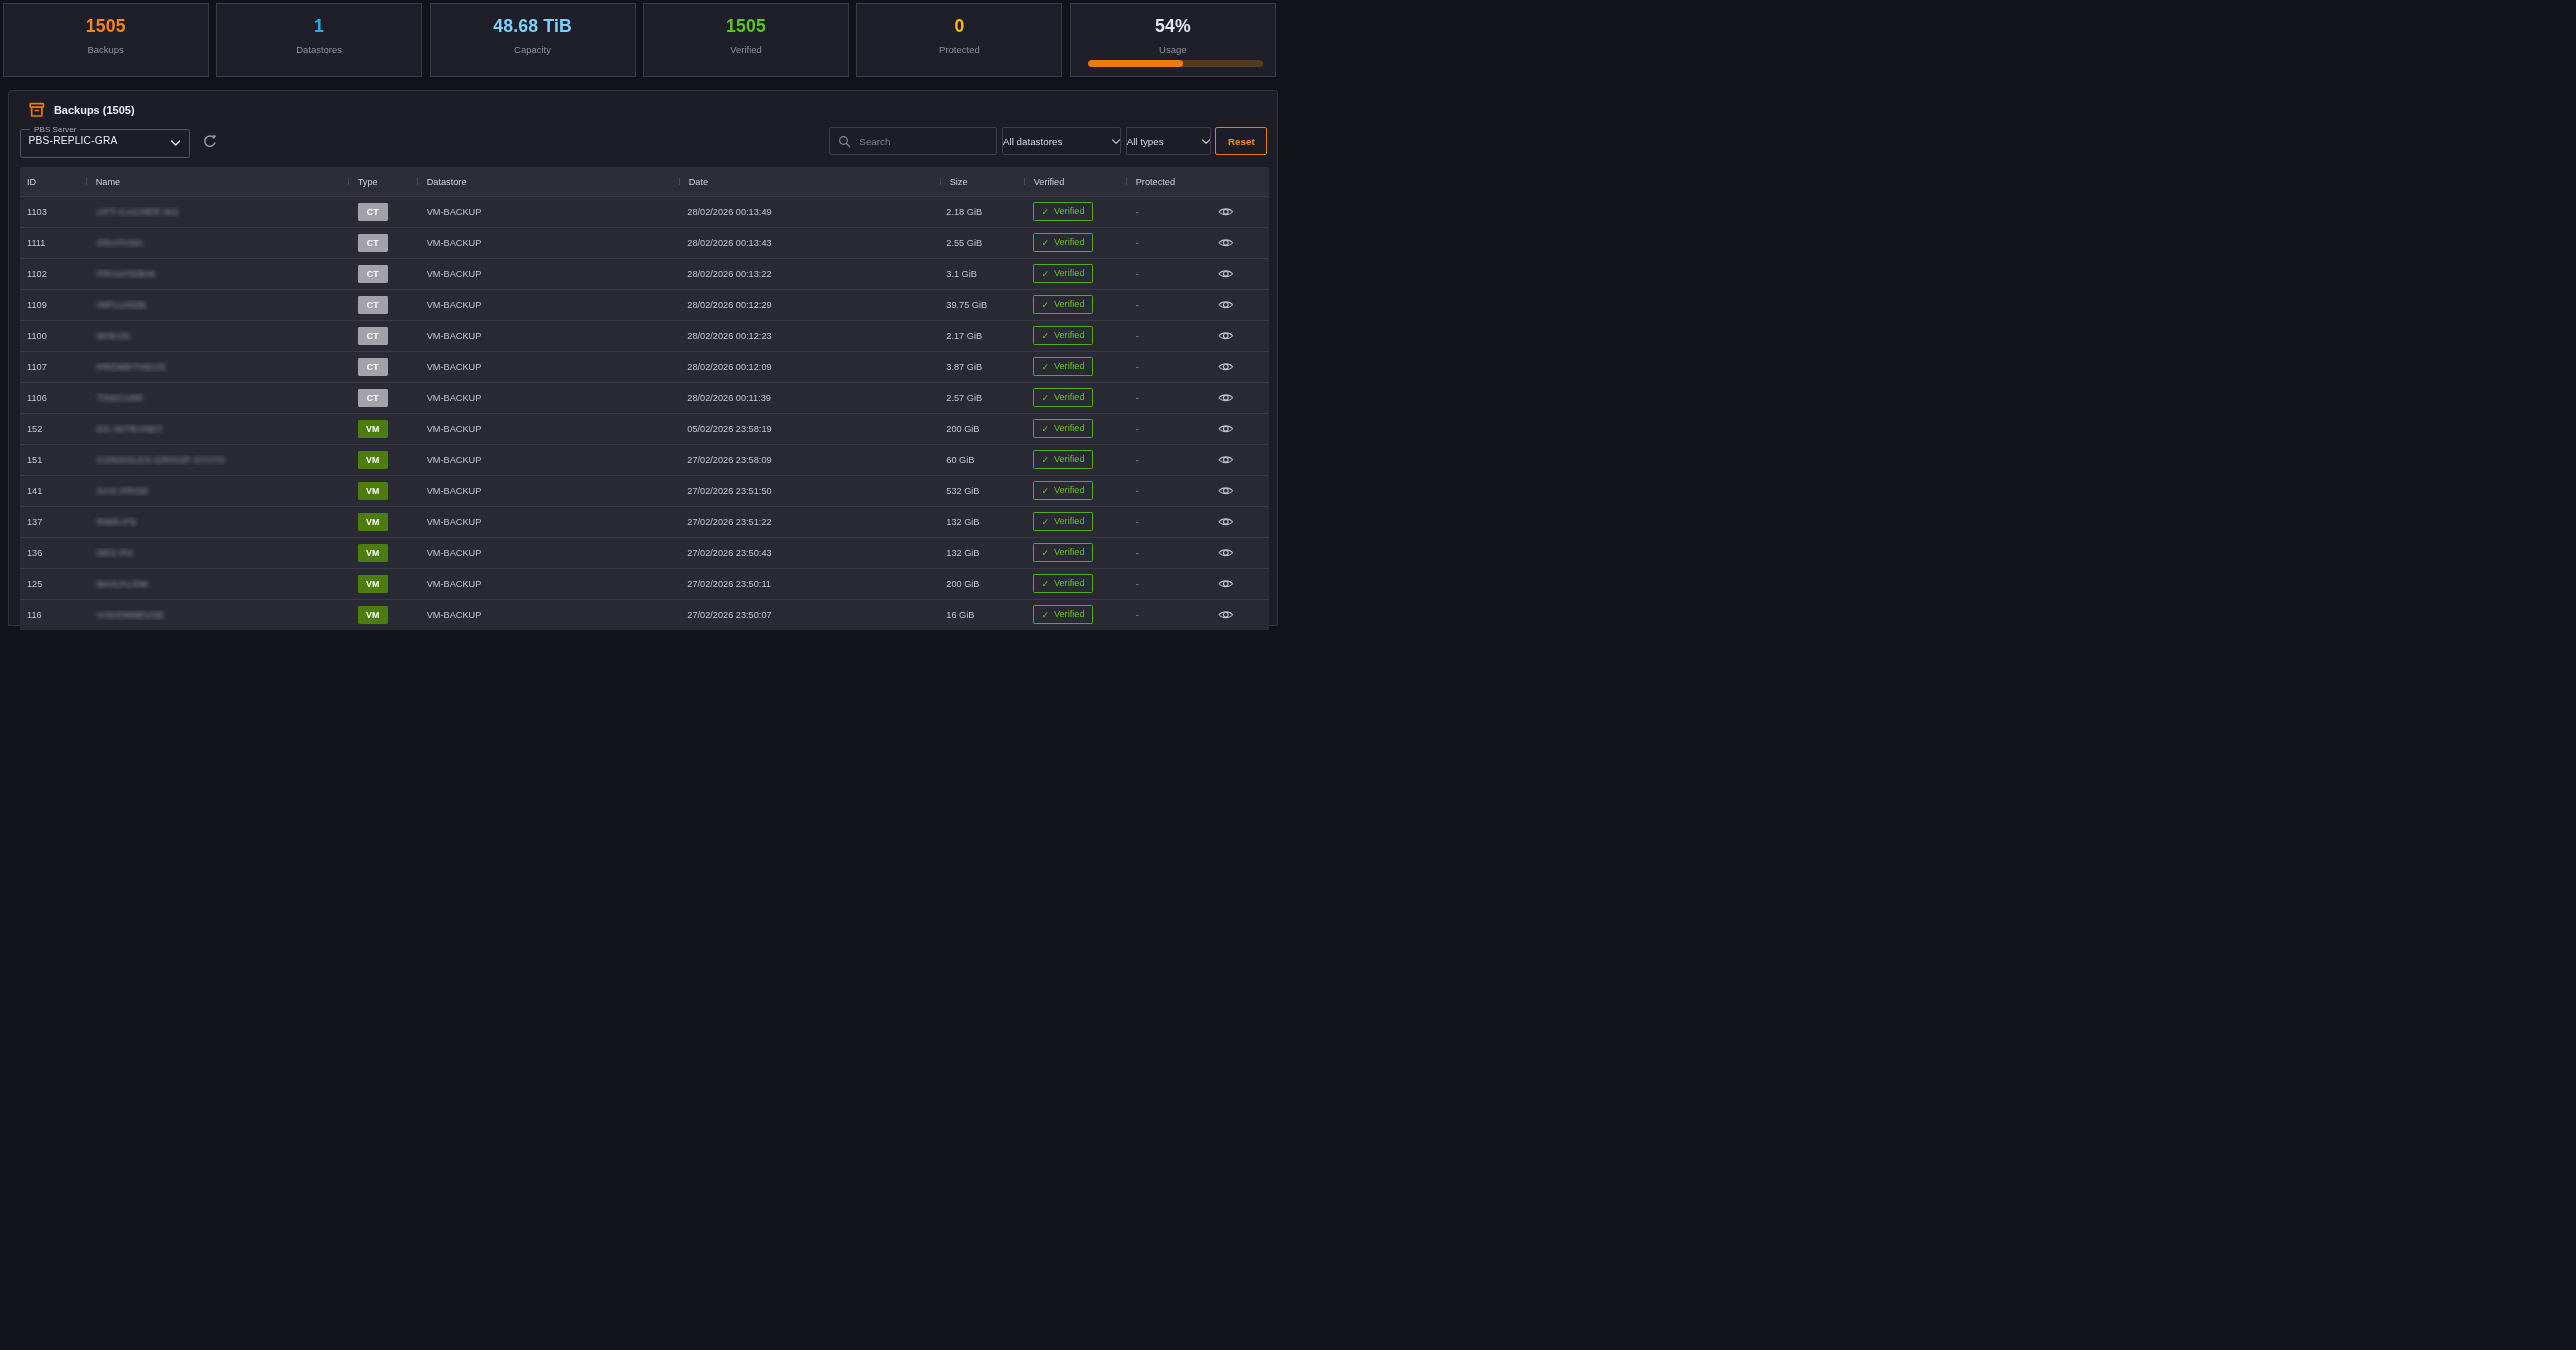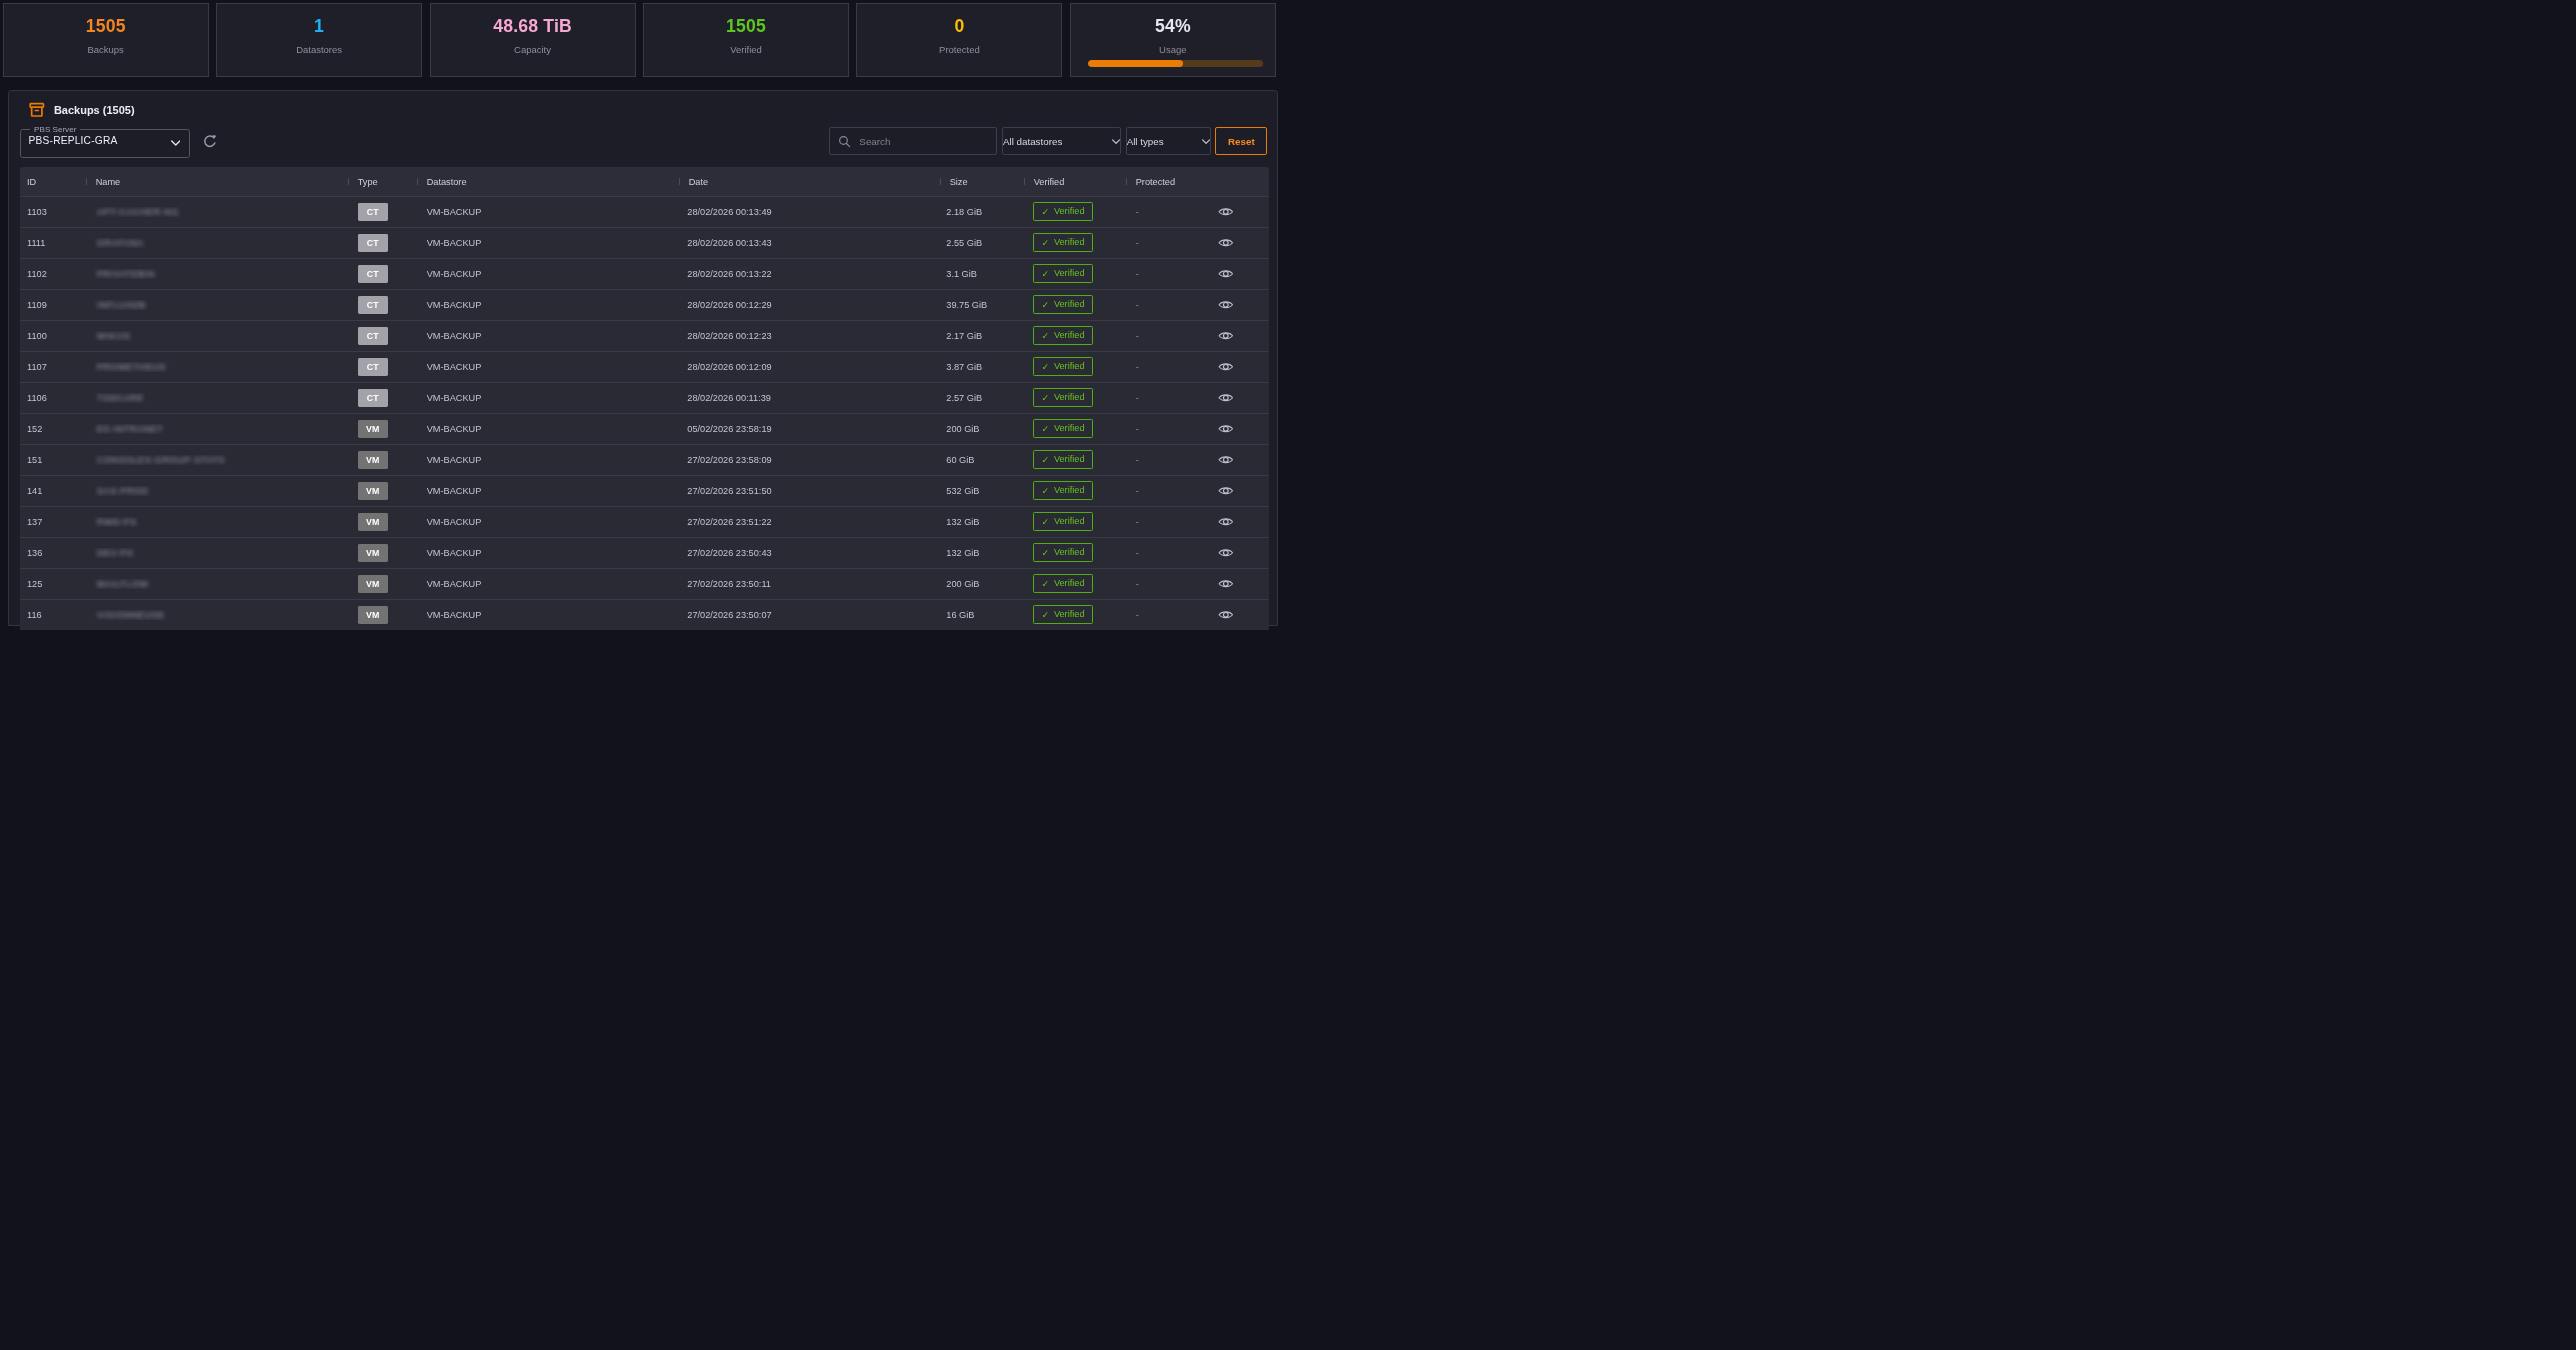--- a/index.html
+++ b/index.html
@@ -96,21 +96,21 @@
   .tbody .tr { height:31px; border-top:0.7px solid #3a3a47; background:#2a2a35; }
   .td { font-size:9.2px; color:#c5c5d3; padding-left:10.2px; white-space:nowrap; overflow:hidden; }
   .td-id { padding-left:7.5px; }
   .td-name { padding-left:11.5px; }
   .redacted { color:#a6a6b6; filter:blur(2.2px); letter-spacing:0.7px; font-size:8.8px; }
   .type-badge {
     display:inline-flex; align-items:center; justify-content:center;
     width:30px; height:18.3px; border-radius:1.4px; font-size:8.8px; font-weight:bold; color:#fff;
   }
   .type-CT { background:#a2a2a8; }
-  .type-VM { background:#737373; }
+  .type-VM { background:#4d7c0f; }
   .v-badge {
     display:inline-flex; align-items:center; gap:4.7px;
     border:0.7px solid #4fae14; border-radius:1.4px; padding:2.7px 7.5px 3.4px 7.5px;
     color:#64c41c; font-size:9.2px;
   }
   .td-protected { color:#8f8f9d; }
   .td-actions { padding-left:15px; }
   .eye-btn { background:none; border:none; cursor:pointer; display:flex; align-items:center; }
 
   svg { display:block; }
@@ -123,21 +123,21 @@
   <div class="stats-row">
     <div class="card">
       <div class="stat-value" style="color:#f5851f">1505</div>
       <div class="stat-label">Backups</div>
     </div>
     <div class="card">
       <div class="stat-value" style="color:#1db2f5">1</div>
       <div class="stat-label">Datastores</div>
     </div>
     <div class="card">
-      <div class="stat-value" style="color:#f9a8d4">48.68 TiB</div>
+      <div class="stat-value" style="color:#7dd3fc">48.68 TiB</div>
       <div class="stat-label">Capacity</div>
     </div>
     <div class="card">
       <div class="stat-value" style="color:#5dc721">1505</div>
       <div class="stat-label">Verified</div>
     </div>
     <div class="card">
       <div class="stat-value" style="color:#fdbe00">0</div>
       <div class="stat-label">Protected</div>
     </div>

